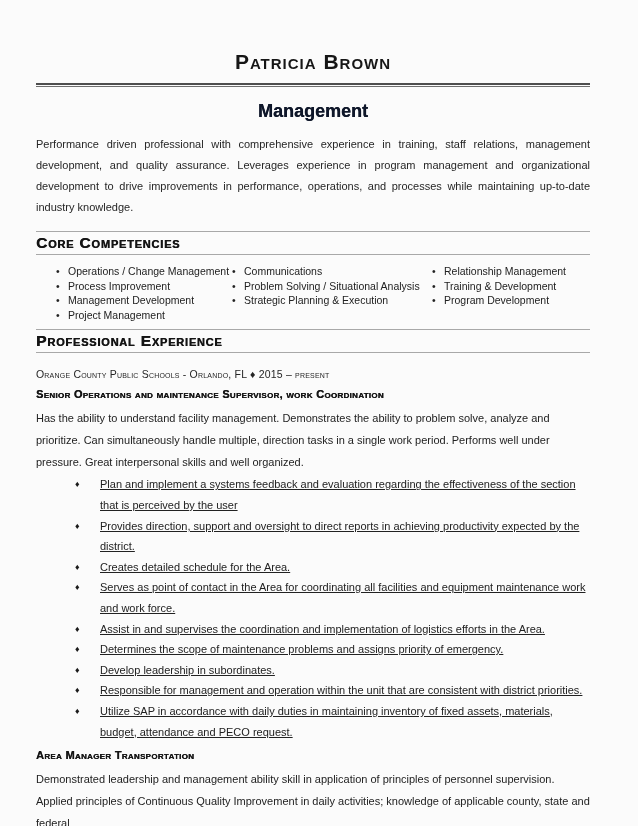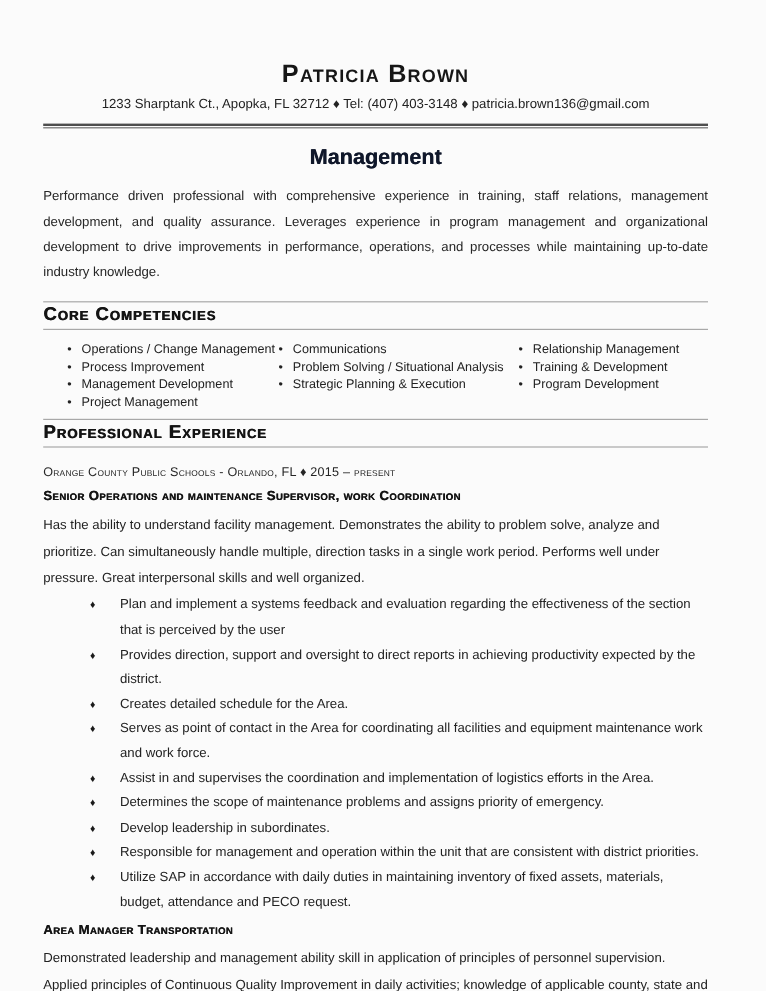--- a/index.html
+++ b/index.html
@@ -55,30 +55,29 @@
   .employer.second { margin-top:6px; }
   .role {
     font-variant:small-caps; font-weight:bold; font-size:11px; line-height:15px;
     letter-spacing:0.3px; color:#151515; margin-top:6px;
     text-shadow:0.3px 0 0 currentColor;
   }
   .job-desc { font-size:11px; line-height:22px; margin-top:5px; color:#222; }
   .bullets { list-style:none; margin:1px 0 0 39px; }
   .bullet-row { display:flex; font-size:11px; line-height:20.6px; color:#222; }
   .blt { flex:0 0 25px; font-size:9px; line-height:20.6px; color:#1a1a1a; }
-  .blt-text { flex:1; }
+  .blt-text { flex:1;text-decoration:underline; }
 </style>
 </head>
 <body>
 
 <div class="page">
 
   <header>
     <h1 class="name">Patricia Brown</h1>
-    <div class="contact">1233 Sharptank Ct., Apopka, FL 32712  ♦  Tel: (407) 403-3148  ♦  patricia.brown136@gmail.com</div>
     <div class="double-rule"></div>
   </header>
 
   <section>
     <h2 class="mgmt-title">Management</h2>
     <p class="summary">Performance driven professional with comprehensive experience in training, staff relations, management development, and quality assurance. Leverages experience in program management and organizational development to drive improvements in performance, operations, and processes while maintaining up-to-date industry knowledge.</p>
   </section>
 
   <section>
     <div class="rule top"></div>

